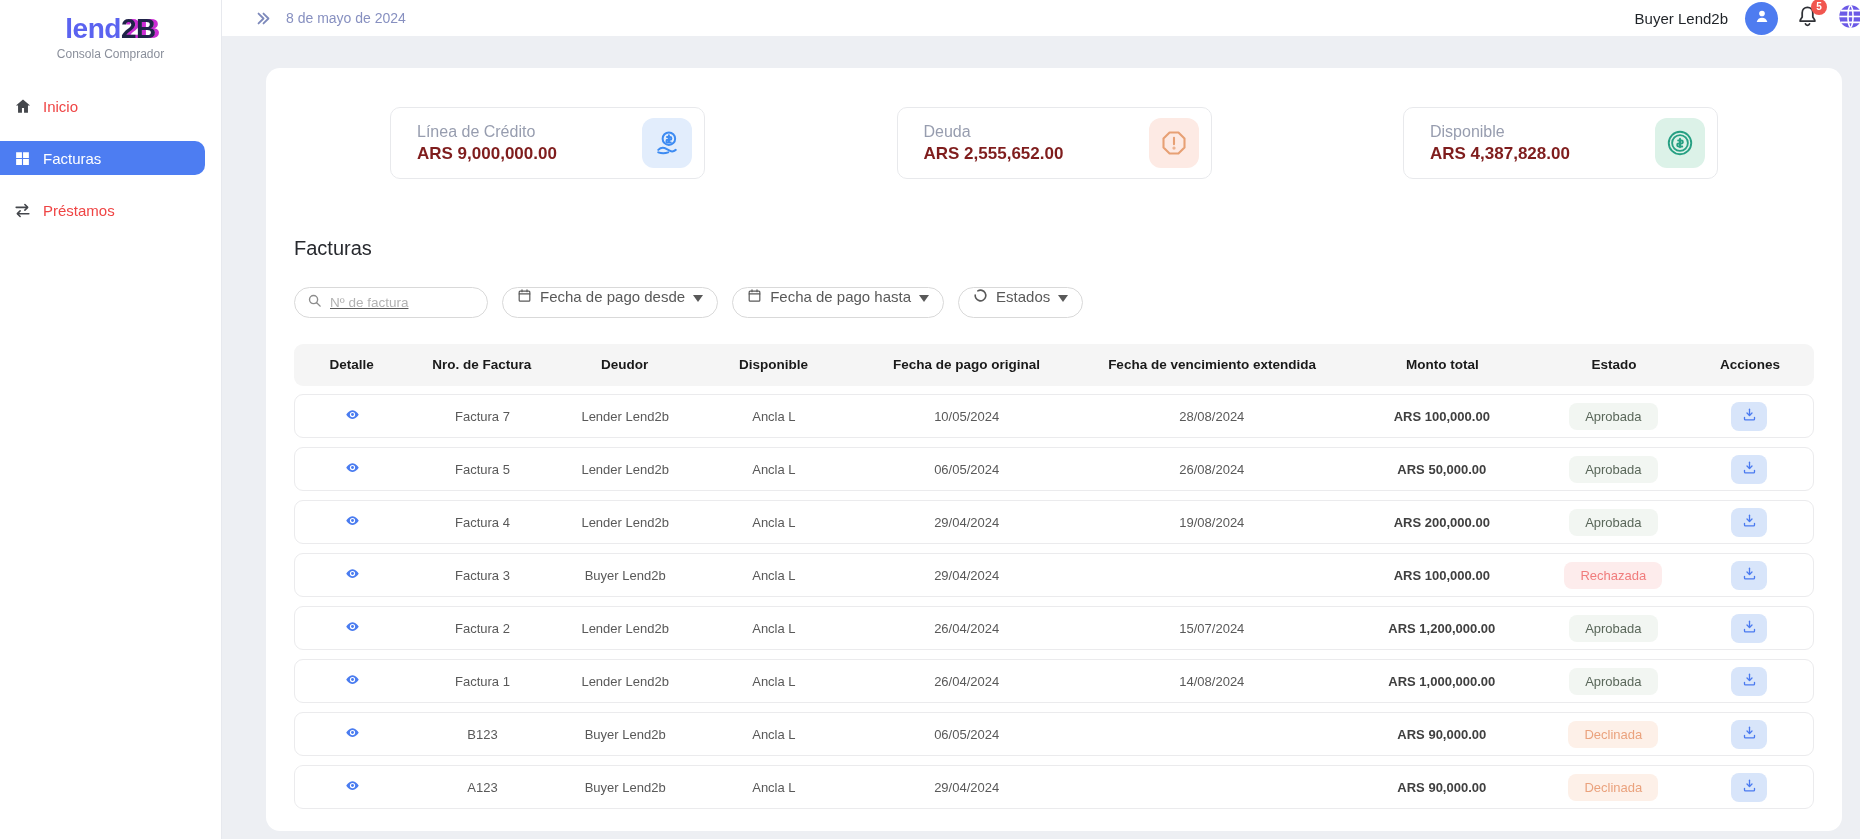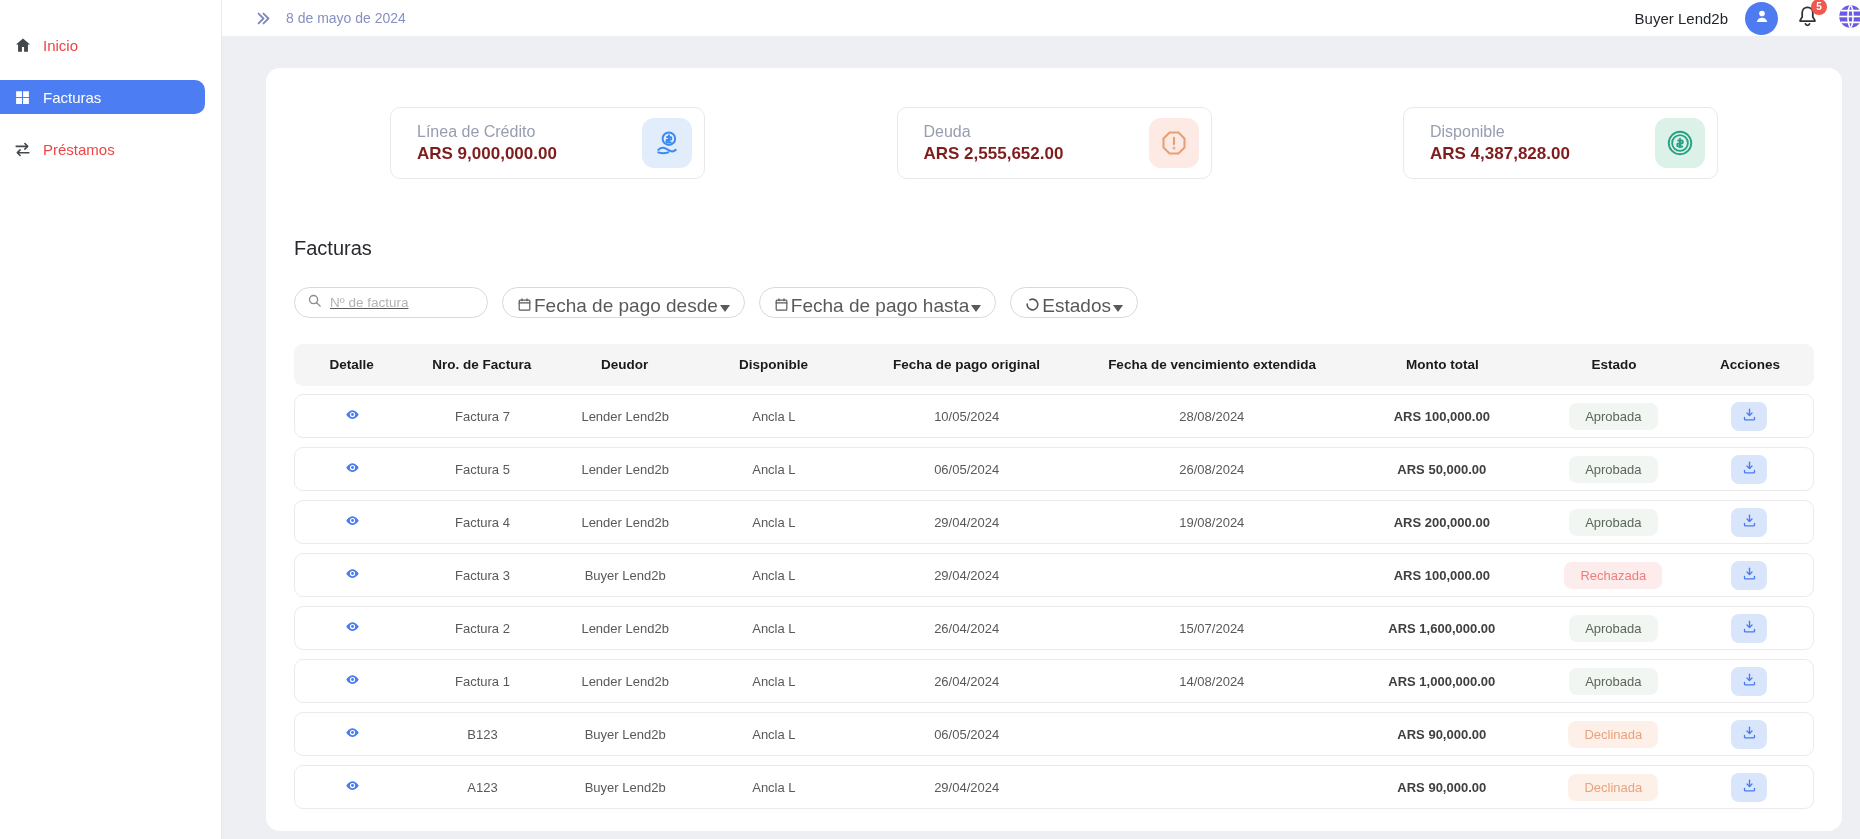--- a/index.html
+++ b/index.html
@@ -44,42 +44,46 @@
   .card-value { font-size:17px; font-weight:bold; color:#7f1d1d; }
   .card-icon { width:50px; height:50px; border-radius:12px; display:flex; align-items:center; justify-content:center; }
 
   
   .section-title { font-size:20px; font-weight:500; color:#27292e; margin-top:58px; }
   .filters { display:flex; align-items:center; gap:14px; margin-top:27px; }
   .search-pill { display:flex; align-items:center; gap:8px; width:194px; height:31px; border:1px solid #d9d9d9; border-radius:16px;
                  padding:0 12px; background:#fff; }
   .search-pill input { border:none; outline:none; width:140px; font-size:13.5px; color:#595959; font-family:"Liberation Sans",sans-serif;text-decoration:underline; }
   .search-pill input::placeholder { color:#b3b3b3; }
-  .filter-pill { display:flex; align-items:flex-end; gap:2px; height:31px; border:1px solid #d9d9d9; border-radius:16px;
-                 background:#fff; padding:0 14px; font-size:19px; color:#595959; cursor:pointer; font-family:"Liberation Sans",sans-serif; }
+  .filter-pill { display:flex; align-items:flex-start; gap:8px; height:31px; border:1px solid #d9d9d9; border-radius:16px;
+                 background:#fff; padding:0 14px; font-size:15px; color:#595959; cursor:pointer; font-family:"Liberation Sans",sans-serif; }
 
   
   .table { margin-top:26px; }
   .tgrid { display:grid; grid-template-columns:7.6% 9.5% 9.3% 10.3% 15.1% 17.2% 13.1% 9.5% 8.4%; align-items:center; }
   .thead { height:42px; background:#f5f5f5; border-radius:9px; }
   .th { text-align:center; font-size:13.5px; font-weight:bold; color:#1a1a1a; line-height:1.1; padding:0 4px; }
   .rows { margin-top:8px; display:flex; flex-direction:column; gap:9px; }
   .trow { height:44px; background:#fff; border:1px solid #ebebed; border-radius:9px; }
   .td { text-align:center; font-size:13px; color:#595959; padding:0 4px; }
   .td-amount { font-weight:bold; color:#404040; }
   .eye-btn, .dl-btn { border:none; background:transparent; cursor:pointer; display:inline-flex; align-items:center; justify-content:center; }
   .dl-btn { width:36px; height:29px; border-radius:8px; background:#d8e5fa; }
   .badge { display:inline-block; padding:6px 16px; border-radius:8px; font-size:13px; }
 </style>
 </head>
 <body>
 
 <div class="app">
 
   <aside class="sidebar">
+    <div class="logo-wrap">
+      <div class="logo-text"><span class="logo-lend">lend</span><span class="logo-2b">2B</span></div>
+      <div class="logo-sub">Consola Comprador</div>
+    </div>
     <nav class="nav">
       <div class="nav-item">
         <span class="nicon">
           <svg width="18" height="18" viewBox="0 0 24 24" fill="#44474c">
               <path d="M12 3.2 2.6 11.4h2.8V21h5.2v-6.2h2.8V21h5.2v-9.6h2.8L12 3.2z"></path>
             </svg>
         </span>
         <span>Inicio</span>
       </div>
       <div class="nav-item active">
@@ -393,21 +397,21 @@
                         <circle cx="12" cy="12" r="2.3"></circle>
                       </svg>
         </span>
       </button>
     </div>
     <div class="td">Factura 2</div>
     <div class="td">Lender Lend2b</div>
     <div class="td">Ancla L</div>
     <div class="td">26/04/2024</div>
     <div class="td">15/07/2024</div>
-    <div class="td td-amount">ARS 1,600,000.00</div>
+    <div class="td td-amount">ARS 1,200,000.00</div>
     <div class="td"><span class="badge" style="background: rgb(242, 246, 242); color: rgb(90, 103, 90);">Aprobada</span></div>
     <div class="td">
       <button class="dl-btn">
         <span>
           <svg width="15" height="15" viewBox="0 0 24 24" fill="none" stroke="#4a7af0" stroke-width="2.1" stroke-linecap="round" stroke-linejoin="round">
                         <path d="M12 3.5v9.5"></path>
                         <path d="m8 9.5 4 4 4-4"></path>
                         <path d="M4 16.5v2.5a1.5 1.5 0 0 0 1.5 1.5h13a1.5 1.5 0 0 0 1.5-1.5v-2.5"></path>
                       </svg>
         </span>

